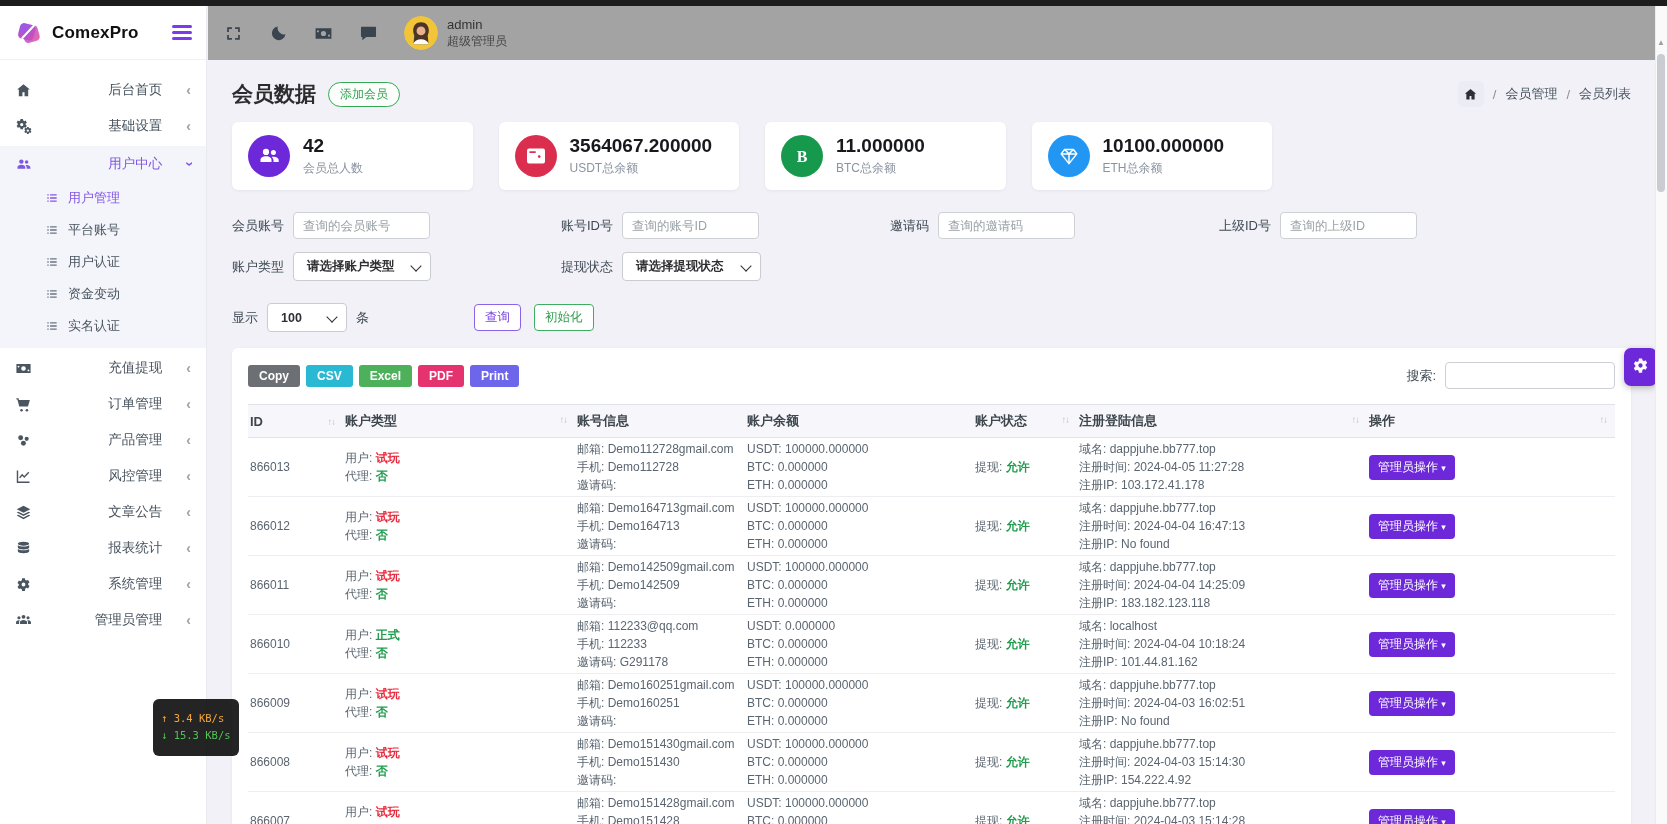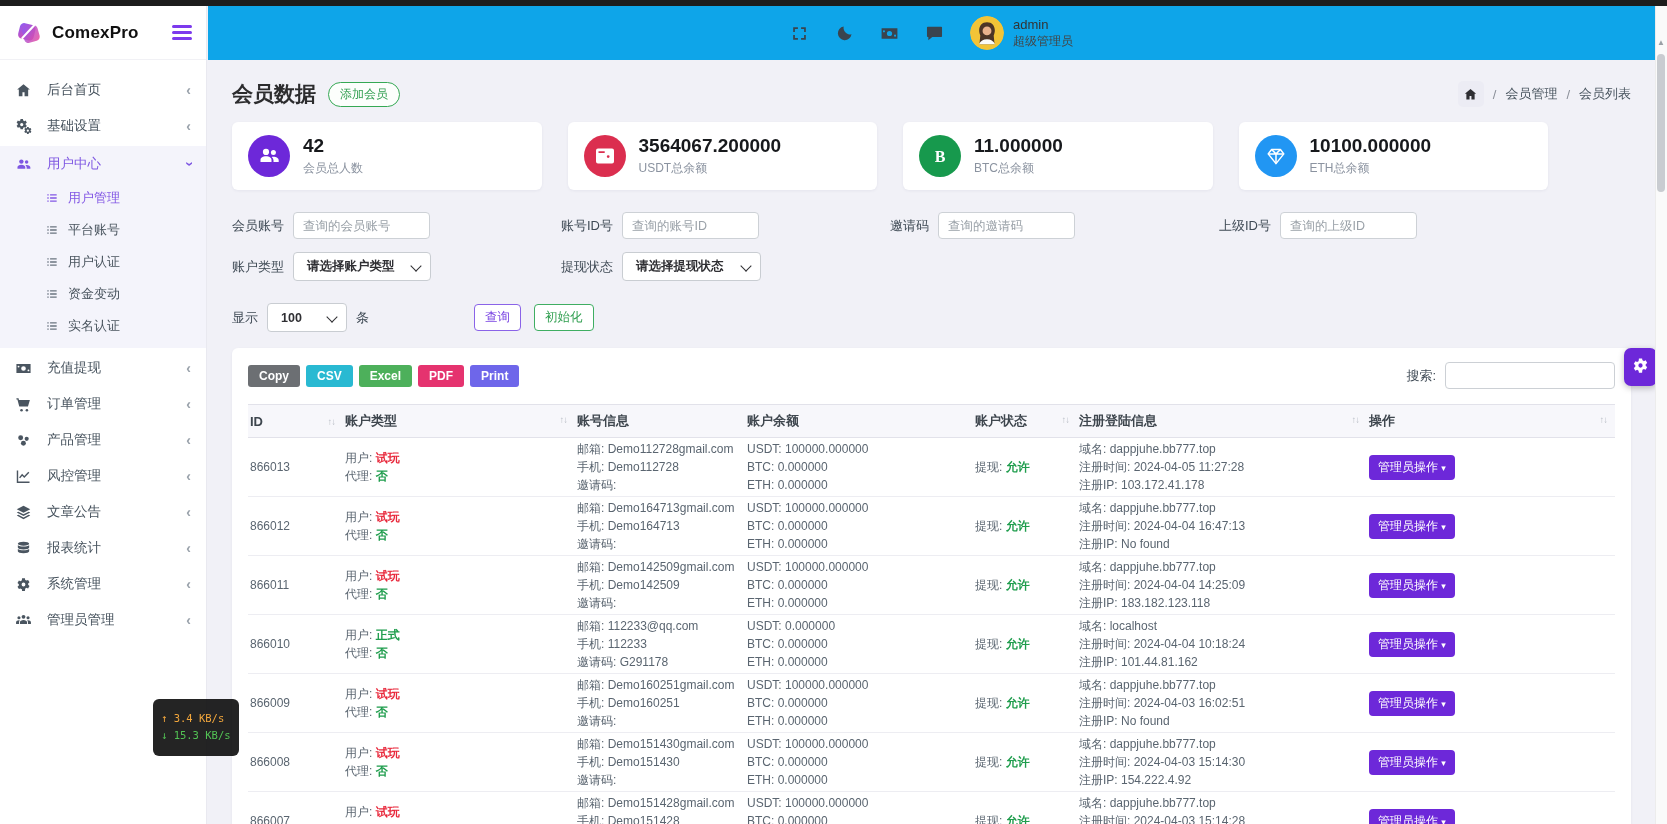--- a/index.html
+++ b/index.html
@@ -10,54 +10,54 @@
   .top-strip { position:absolute; top:0; left:0; width:100%; height:6px; background:#1d1d1d; z-index:90; }
 
   
   .sidebar { position:absolute; top:6px; left:0; width:207px; bottom:0; background:#fff; border-right:1px solid #e9e9f0; z-index:20; }
   .logo-row { height:54px; display:flex; align-items:center; padding:0 14px; gap:8px; border-bottom:1px solid #f1f1f5; }
   .logo-mark { width:30px; height:30px; flex:0 0 auto; }
   .logo-name { font-size:17px; font-weight:bold; color:#101010; flex:1; letter-spacing:.2px; }
   .hamburger { width:20px; cursor:pointer; }
   .hamburger span { display:block; height:3px; background:#7c3aed; border-radius:2px; margin:3px 0; }
   .menu { padding:12px 0 0; }
-  .mi { height:36px; display:flex; align-items:center; padding:0 15px; gap:15px; color:#46525d; font-size:13.5px; cursor:pointer; }
+  .mi { height:36px; display:flex; align-items:center; padding:0 15px; gap:24px; color:#46525d; font-size:13.5px; cursor:pointer;text-align:right; }
   .mi .ic { width:17px; height:17px; color:#4a5560; display:flex; }
   .mi .ic svg { width:100%; height:100%; }
   .mi .lab { flex:1; }
   .chev { color:#9aa2ab; font-size:14px; font-weight:bold; display:inline-block; }
   .chev.down { transform:rotate(-90deg); }
   .mi.active, .mi.active .ic, .mi.active .chev { color:#7e57e2; }
   .menu-group { background:#f4f4fb; padding-bottom:6px; margin:2px 0; }
   .smi { height:32px; display:flex; align-items:center; padding:0 15px 0 21px; gap:9px; color:#49545e; font-size:13px; cursor:pointer;margin-left:24px; }
   .smi .ic { width:14px; height:14px; color:#6a7480; display:flex; }
   .smi .ic svg { width:100%; height:100%; }
   .smi.active, .smi.active .ic { color:#8257e5; }
 
   
   .main { position:absolute; left:208px; top:6px; right:12px; bottom:-200px; }
-  .navbar { height:54px; background:#0ea5e9; display:flex; align-items:center; justify-content:center; padding:0 16px; gap:26px; }
+  .navbar { height:54px; background:#a3a3a3; display:flex; align-items:center; justify-content:flex-start; padding:0 16px; gap:26px; }
   .nav-ic { width:19px; height:19px; color:#3a444e; cursor:pointer; }
   .nav-ic svg { width:100%; height:100%; }
   .user-block { display:flex; align-items:center; gap:9px; cursor:pointer; }
   .avatar { width:34px; height:34px; border-radius:50%; overflow:hidden; flex:0 0 auto; }
   .avatar svg { width:100%; height:100%; display:block; }
   .uname { font-size:13px; color:#333; line-height:1.25; }
   .urole { font-size:12px; color:#444; line-height:1.25; }
 
   .content { padding:16px 24px 0; }
   .page-head { display:flex; align-items:center; margin:4px 0 14px; }
   .title { font-size:21px; font-weight:bold; color:#2c2c2e; }
   .add-badge { margin-left:12px; border:1px solid #35a854; color:#2f9e4f; border-radius:13px; padding:3px 11px; font-size:12px; background:#fcfefc; cursor:pointer; }
   .breadcrumb { margin-left:auto; display:flex; align-items:center; gap:9px; font-size:13px; color:#4a5660; }
   .bc-home { width:26px; height:26px; background:#ececf4; border-radius:5px; display:flex; align-items:center; justify-content:center; color:#2f2f33; cursor:pointer; }
   .bc-home svg { width:15px; height:15px; }
   .bc-sep { color:#8a8f98; }
 
-  .cards { display:flex; gap:26px; width:1316px;border-radius:15px; }
+  .cards { display:flex; gap:26px; width:1040px;border-radius:15px; }
   .card { flex:1; background:#fff; border-radius:6px; padding:13px 16px; display:flex; align-items:center; gap:13px; box-shadow:0 1px 3px rgba(40,40,80,.06); }
   .card-ic { width:42px; height:42px; border-radius:50%; display:flex; align-items:center; justify-content:center; color:#fff; flex:0 0 auto; }
   .card-ic svg { width:24px; height:24px; }
   .card-val { font-size:19px; font-weight:bold; color:#17191c; line-height:1.15; }
   .card-lab { font-size:12px; color:#8b93a0; margin-top:3px; }
 
   .filters { margin-top:22px; }
   .f-grid { display:grid; grid-template-columns:repeat(4,329px); row-gap:13px; }
   .f-item { display:flex; align-items:center; gap:9px; font-size:13px; color:#3f4a55; }
   .f-item input { width:137px; height:27px; border:1px solid #cdd1d6; border-radius:4px; padding:0 9px; font-size:12.5px; color:#555; background:#fff; }

